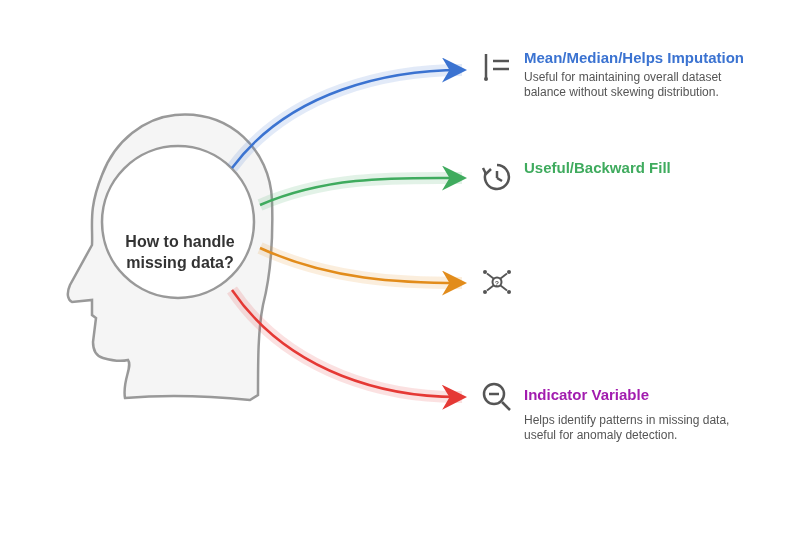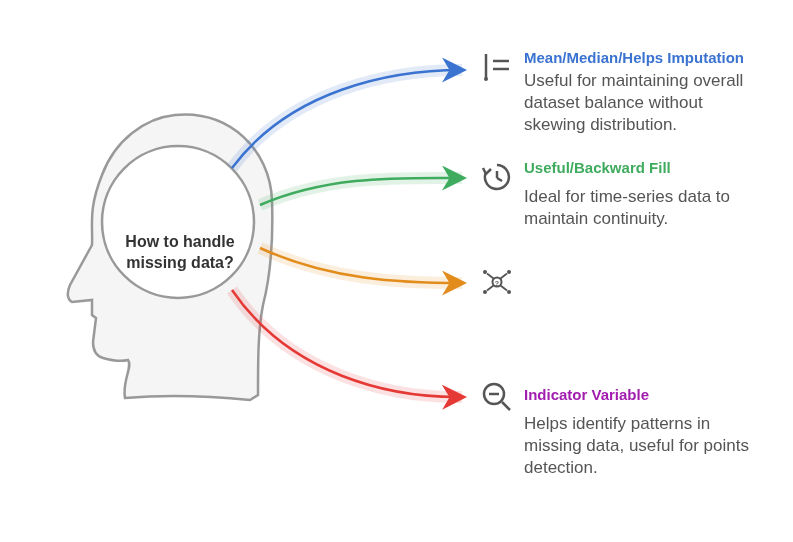--- a/index.html
+++ b/index.html
@@ -29,21 +29,21 @@
     width: 230px;
     font-size: 15px;
     line-height: 1.3;
   }
   .branch-title {
     font-weight: bold;
     margin-bottom: 2px;
   }
   .branch-desc {
     color: #555;
-    font-size: 17px;
+    font-size: 12px;
   }
   .branch-icon {
     position: absolute;
     color: #555;
   }
   svg.canvas {
     position: absolute;
     left: 0;
     top: 0;
     width: 793px;
@@ -125,21 +125,20 @@
 <div class="branch-icon" style="left:480px; top:160px;">
   <svg width="34" height="34" viewBox="0 0 34 34">
     <path d="M 17 5 A 12 12 0 1 1 6 12" fill="none" stroke="#555" stroke-width="2.5"></path>
     <path d="M 3 8 L 6 14 L 11 9" fill="none" stroke="#555" stroke-width="2.5"></path>
     <line x1="17" y1="11" x2="17" y2="18" stroke="#555" stroke-width="2.5"></line>
     <line x1="17" y1="18" x2="22" y2="21" stroke="#555" stroke-width="2.5"></line>
   </svg>
 </div>
 <div class="branch-text" style="left:524px; top:158px;">
   <div class="branch-title" style="color:#3fab5e;">Useful/Backward Fill</div>
-  <div class="branch-desc" style="margin-top:8px;">Ideal for time-series data to maintain continuity.</div>
 </div>
 
 <div class="branch-icon" style="left:480px; top:265px;">
   <svg width="34" height="34" viewBox="0 0 34 34">
     <circle cx="17" cy="17" r="4.5" fill="none" stroke="#555" stroke-width="2"></circle>
     <text x="17" y="20.5" font-size="7" text-anchor="middle" fill="#555" font-weight="bold">?</text>
     <circle cx="5" cy="7" r="2" fill="#555"></circle>
     <circle cx="29" cy="7" r="2" fill="#555"></circle>
     <circle cx="5" cy="27" r="2" fill="#555"></circle>
     <circle cx="29" cy="27" r="2" fill="#555"></circle>
@@ -154,14 +153,14 @@
 
 <div class="branch-icon" style="left:480px; top:380px;">
   <svg width="34" height="34" viewBox="0 0 34 34">
     <circle cx="14" cy="14" r="10" fill="none" stroke="#555" stroke-width="2.5"></circle>
     <line x1="9" y1="14" x2="19" y2="14" stroke="#555" stroke-width="2.5"></line>
     <line x1="22" y1="22" x2="30" y2="30" stroke="#555" stroke-width="2.5"></line>
   </svg>
 </div>
 <div class="branch-text" style="left:524px; top:385px;">
   <div class="branch-title" style="color:#a21caf;">Indicator Variable</div>
-  <div class="branch-desc" style="margin-top:8px;">Helps identify patterns in missing data, useful for points detection.</div>
+  <div class="branch-desc" style="margin-top:8px;">Helps identify patterns in missing data, useful for anomaly detection.</div>
 </div>
 
 </body></html>

